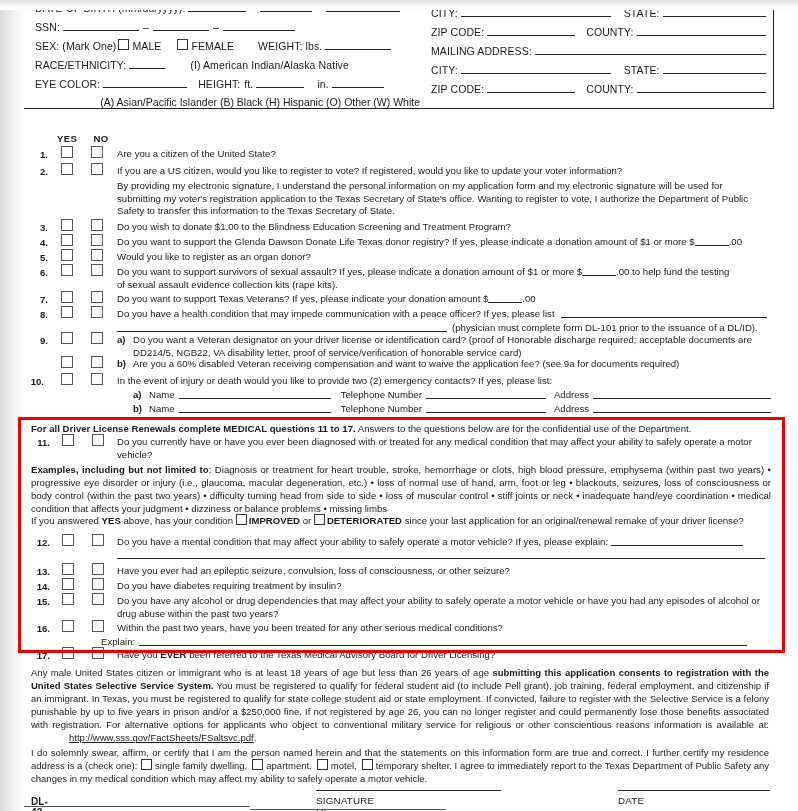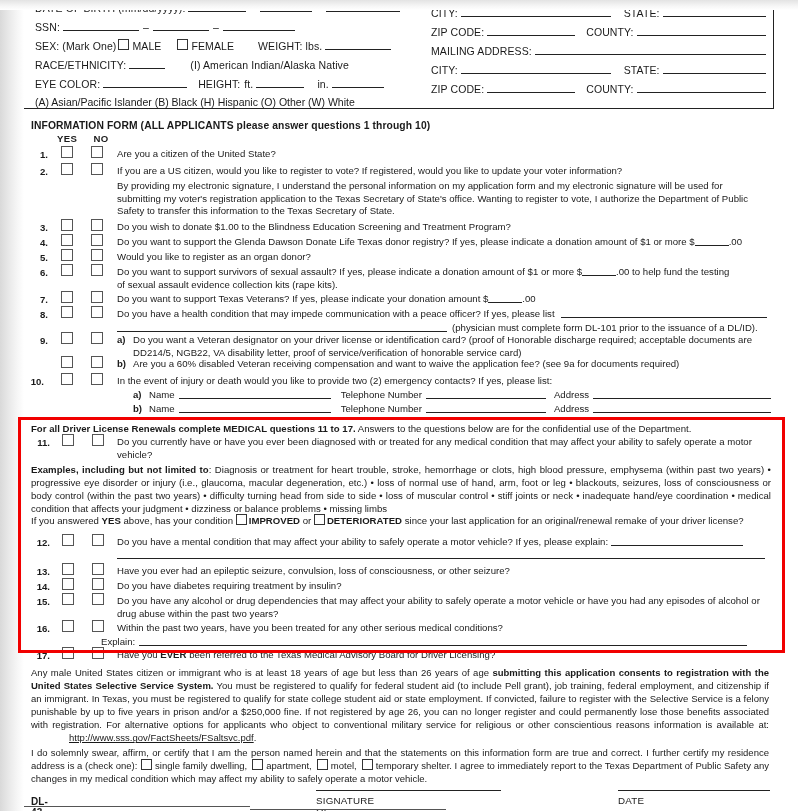--- a/index.html
+++ b/index.html
@@ -37,21 +37,21 @@
 
   
   .idbox {
     position: absolute;
     left: 22px; top: -6px;
     width: 752px; height: 115px;
     border: 1.5px solid #222;
     box-sizing: border-box;
     background: #fff;
   }
-  .idcol-l { position: absolute; left: 12px; top: 4px; width: 385px; }
+  .idcol-l { position: absolute; left: 12px; top: 4px; width: 385px; text-align: right; }
   .idcol-r { position: absolute; left: 408px; top: -10px; width: 338px; }
   .idrow {
     font-size: 10.5px;
     letter-spacing: 0.1px;
     line-height: 19px;
     white-space: nowrap;
     display: flex;
     align-items: baseline;
   }
   .lbl { flex: 0 0 auto; }
@@ -272,21 +272,20 @@
       <div class="idrow">
         <span class="lbl">ZIP CODE:</span>
         <span class="rule" style="width:88px"></span>
         <span style="display:inline-block;width:8px"></span>
         <span class="lbl">COUNTY:</span>
         <span class="rule grow"></span>
       </div>
     </div>
   </div>
 
-  <div class="infohead">INFORMATION FORM  (ALL APPLICANTS please answer questions 1 through 10)</div>
   <div class="yesno">
     <span>YES</span><span class="no">NO</span>
   </div>
 
   <div class="qzone">
 
     <span class="qnum" style="left:28px; top:149px">1.</span>
     <span class="qcb" style="left:61px; top:146px"></span>
     <span class="qcb" style="left:91px; top:146px"></span>
     <span class="qtext" style="left:117px; top:148px; width:640px">Are you a citizen of the United State?</span>

